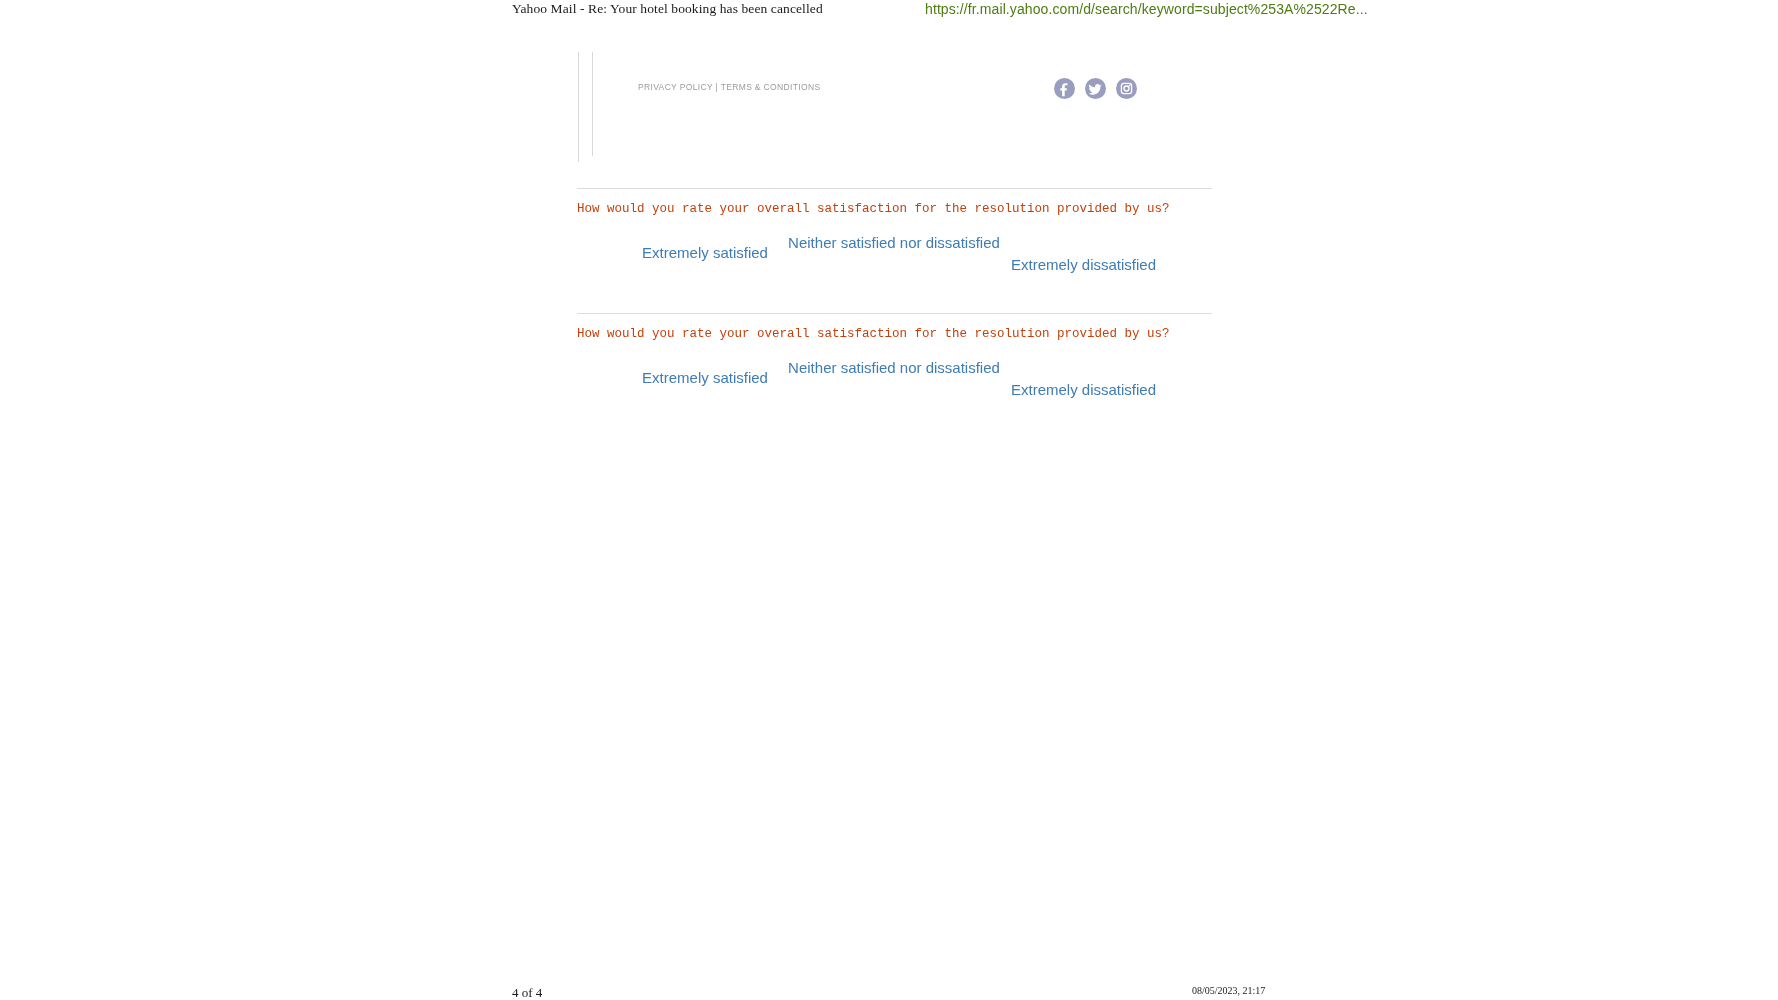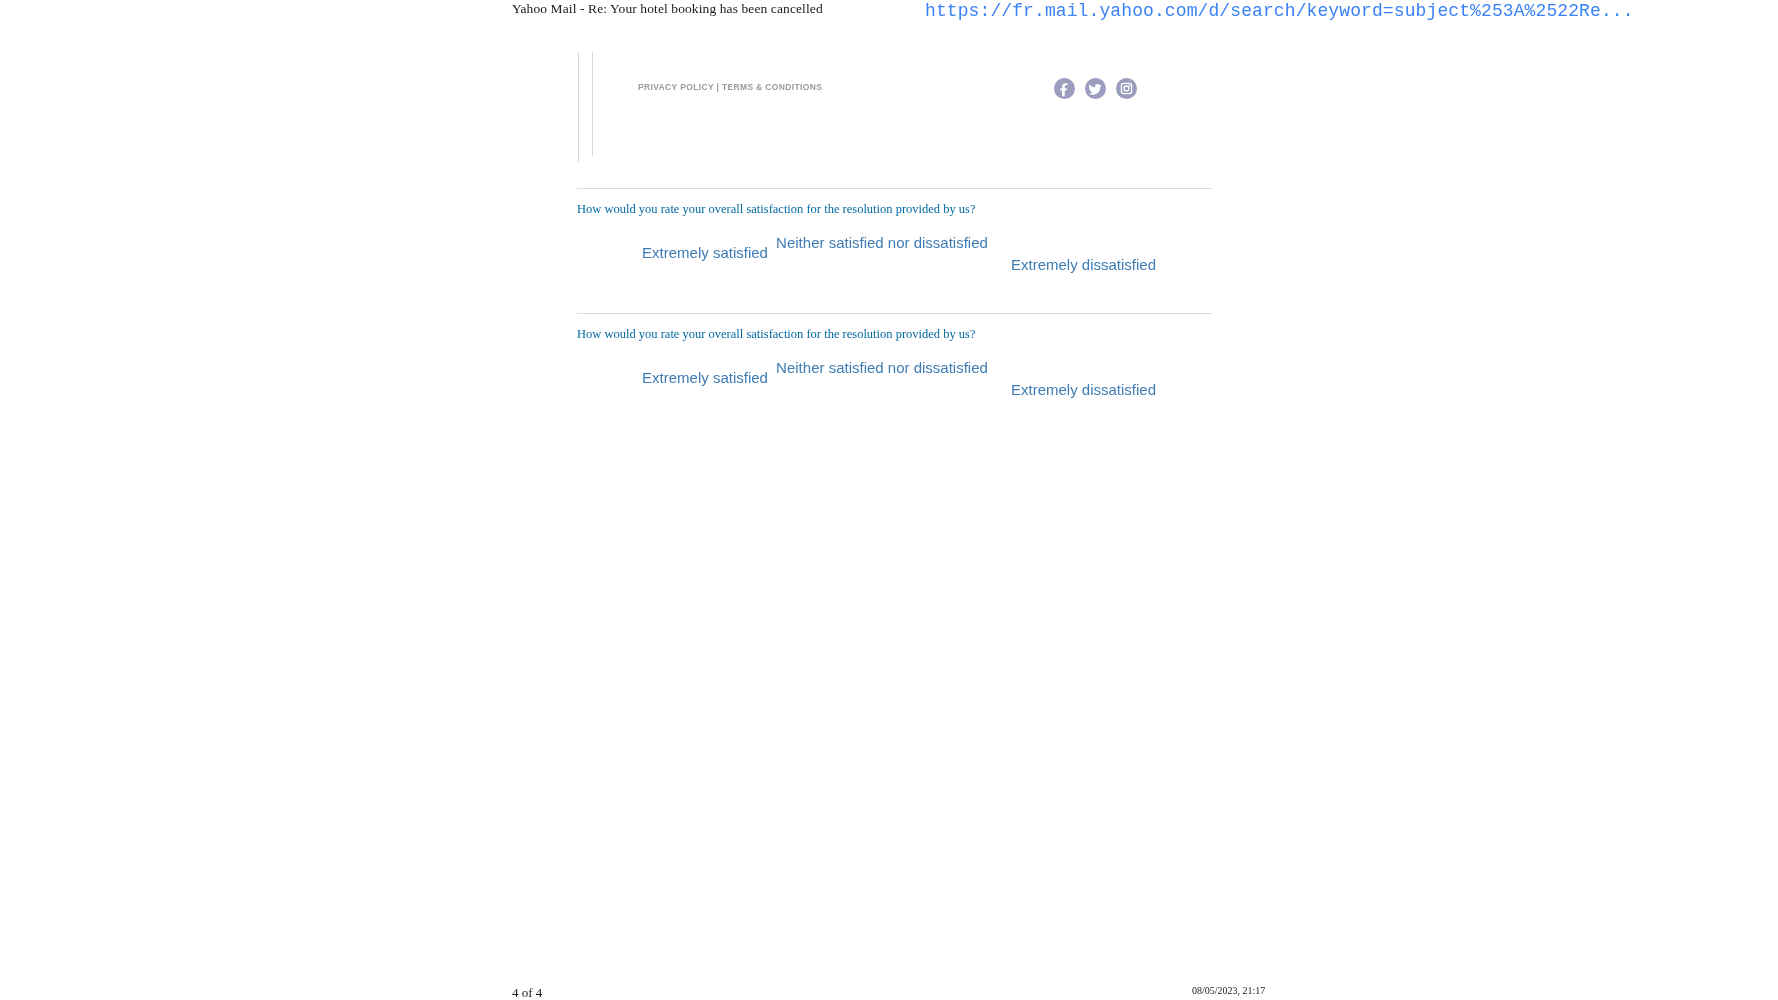--- a/index.html
+++ b/index.html
@@ -33,35 +33,34 @@
     font-family: "Liberation Serif", serif;
     font-size: 13.5px;
     color: #1a1a1a;
     white-space: nowrap;
     letter-spacing: 0.1px;
   }
   .print-header .hdr-url {
     position: absolute;
     left: 925px;
     top: 1px;
-    font-family: Liberation Mono, monospace;
-    font-size: 18px;
-    color: #3b82f6;
+    font-family: Liberation Sans, sans-serif;
+    font-size: 14px;
+    color: #4d7c0f;
     white-space: nowrap;
     letter-spacing: 0.1px;
   }
 
   
   .email-footer {
     position: absolute;
     left: 578px;
     top: 52px;
     width: 634px;
     height: 110px;
-    font-weight: bold;
   }
   .quote-bar-outer {
     position: absolute;
     left: 0px;
     top: 0px;
     width: 1px;
     height: 110px;
     background: #d8d8d8;
   }
   .quote-bar-inner {
@@ -110,41 +109,41 @@
     height: 1px;
     background: #dcdcdc;
   }
   .survey-block {
     position: absolute;
     left: 577px;
     width: 635px;
   }
   .survey-question {
     font-size: 12.5px;
-    color: #0369a1;
+    color: #c2410c;
     line-height: 16px;
     white-space: nowrap;
-    font-family: Liberation Serif, serif;
+    font-family: Liberation Mono, monospace;
   }
   .survey-options {
     position: relative;
     height: 46px;
     margin-top: 14px;
   }
   .survey-option {
     position: absolute;
     font-size: 15px;
     line-height: 19px;
     color: #3f7cb5;
     text-align: center;
     font-family: "Liberation Sans", sans-serif;
     cursor: pointer;
   }
   .opt-0 { left: 0px;   top: 12px; width: 256px; }
-  .opt-1 { left: 172px; top: 2px;  width: 266px; }
+  .opt-1 { left: 184px; top: 2px;  width: 266px; }
   .opt-2 { left: 378px; top: 24px; width: 257px; }
 
   
   .print-footer {
     position: absolute;
     left: 0px;
     top: 985px;
     width: 1778px;
     height: 15px;
     padding-left: 28px;

